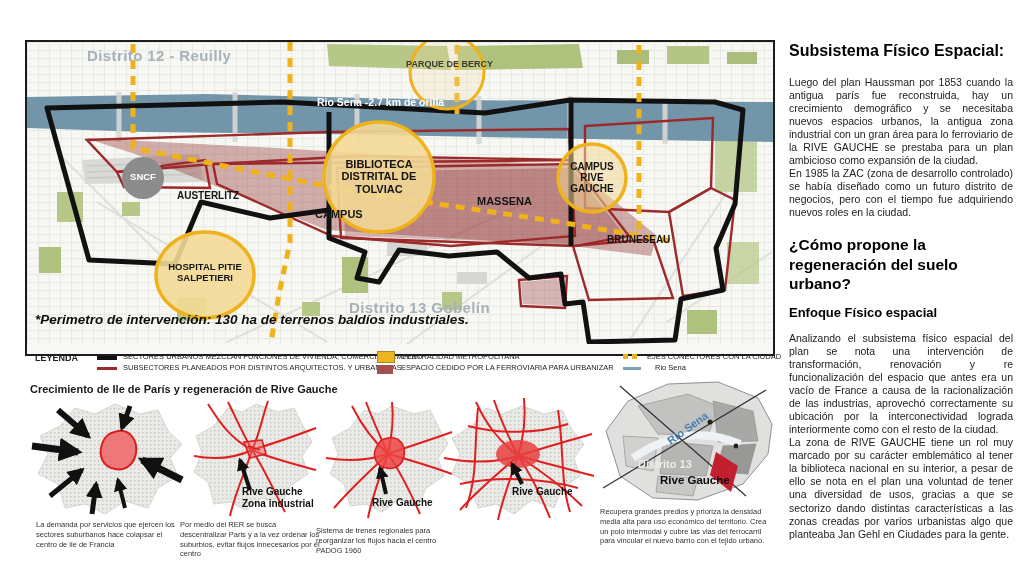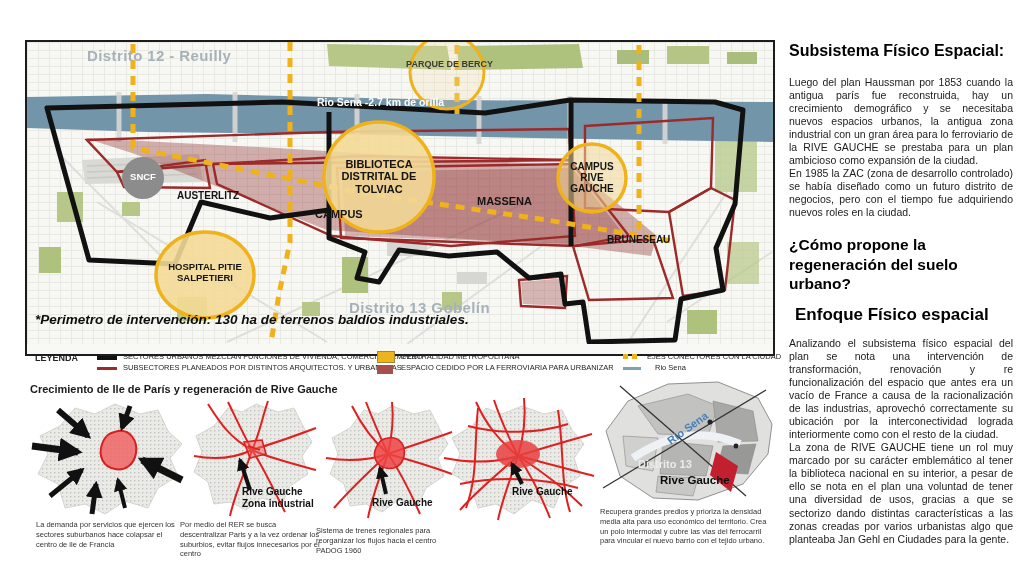--- a/index.html
+++ b/index.html
@@ -24,21 +24,21 @@
   
   .growth-title{left:30px;top:383px;font-size:11px;font-weight:bold;color:#1a1a1a;}
   .caption{position:absolute;font-size:7.5px;line-height:1.3;color:#333;}
   .diag-label{position:absolute;font-size:10px;font-weight:bold;color:#111;
               white-space:pre-line;line-height:1.15;}
   .inset-lab{position:absolute;font-weight:bold;}
   
   .rightcol{left:789px;top:42px;width:224px;}
   .rightcol h1{font-size:16px;margin:0 0 16px 0;color:#000;}
   .rightcol h2{font-size:15.5px;line-height:1.25;margin:16px 0 12px 0;color:#000;}
-  .rightcol h3{font-size:17px;margin:0 0 12px 6px;color:#000;}
+  .rightcol h3{font-size:13px;margin:0 0 12px 0;color:#000;}
   .rightcol p{font-size:10.5px;line-height:1.24;text-align:justify;margin:0;color:#1b1b1b;}
 </style>
 </head>
 <body>
 
 <div class="board">
 
   <div class="abs map-panel">
     <svg width="746" height="302" viewBox="0 0 746 302" preserveAspectRatio="none">
       <defs>

